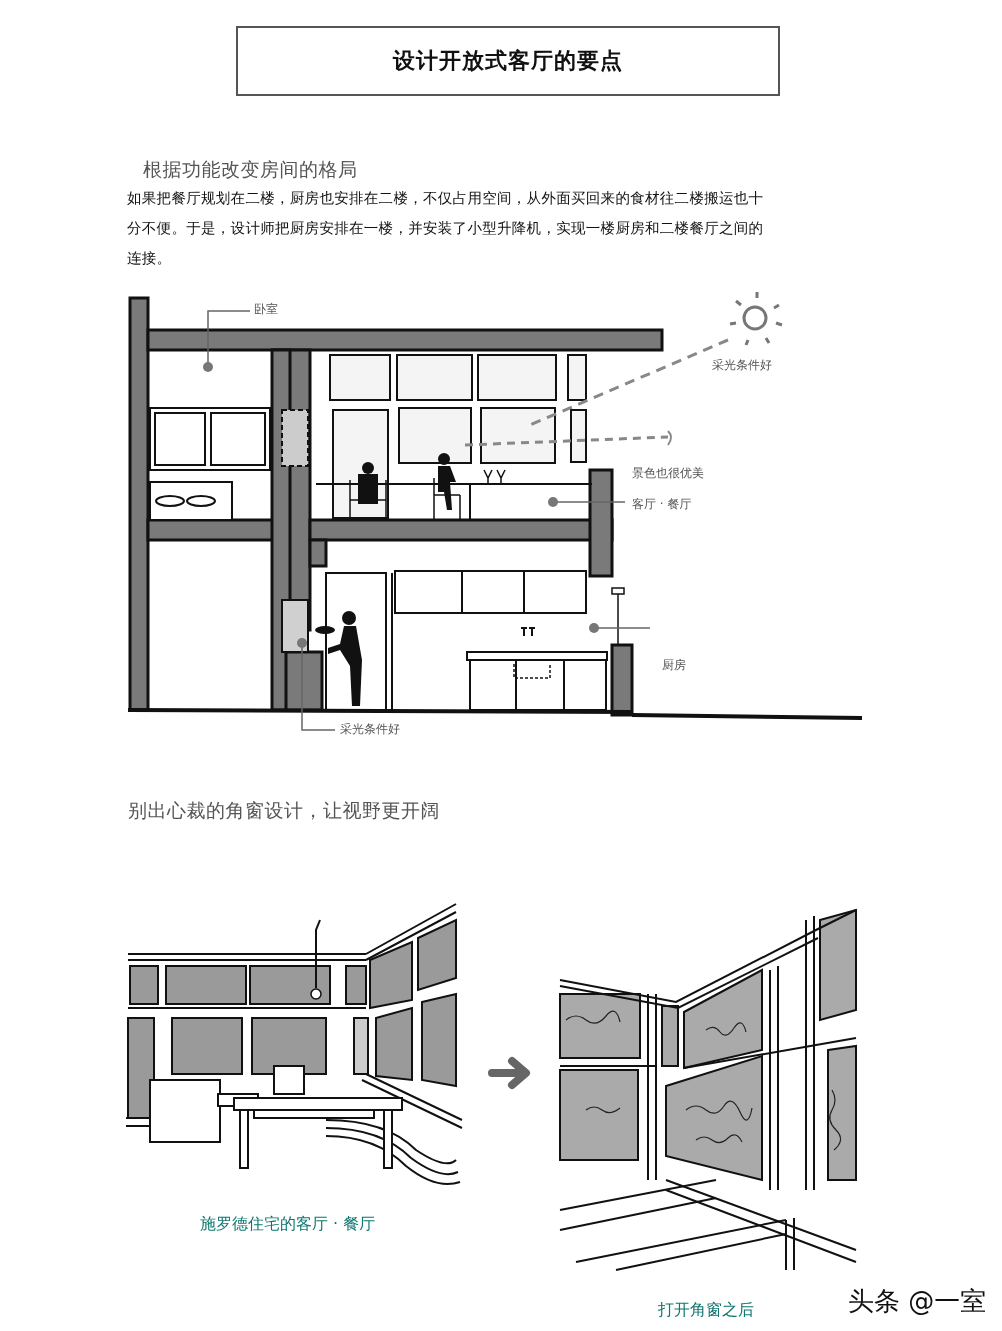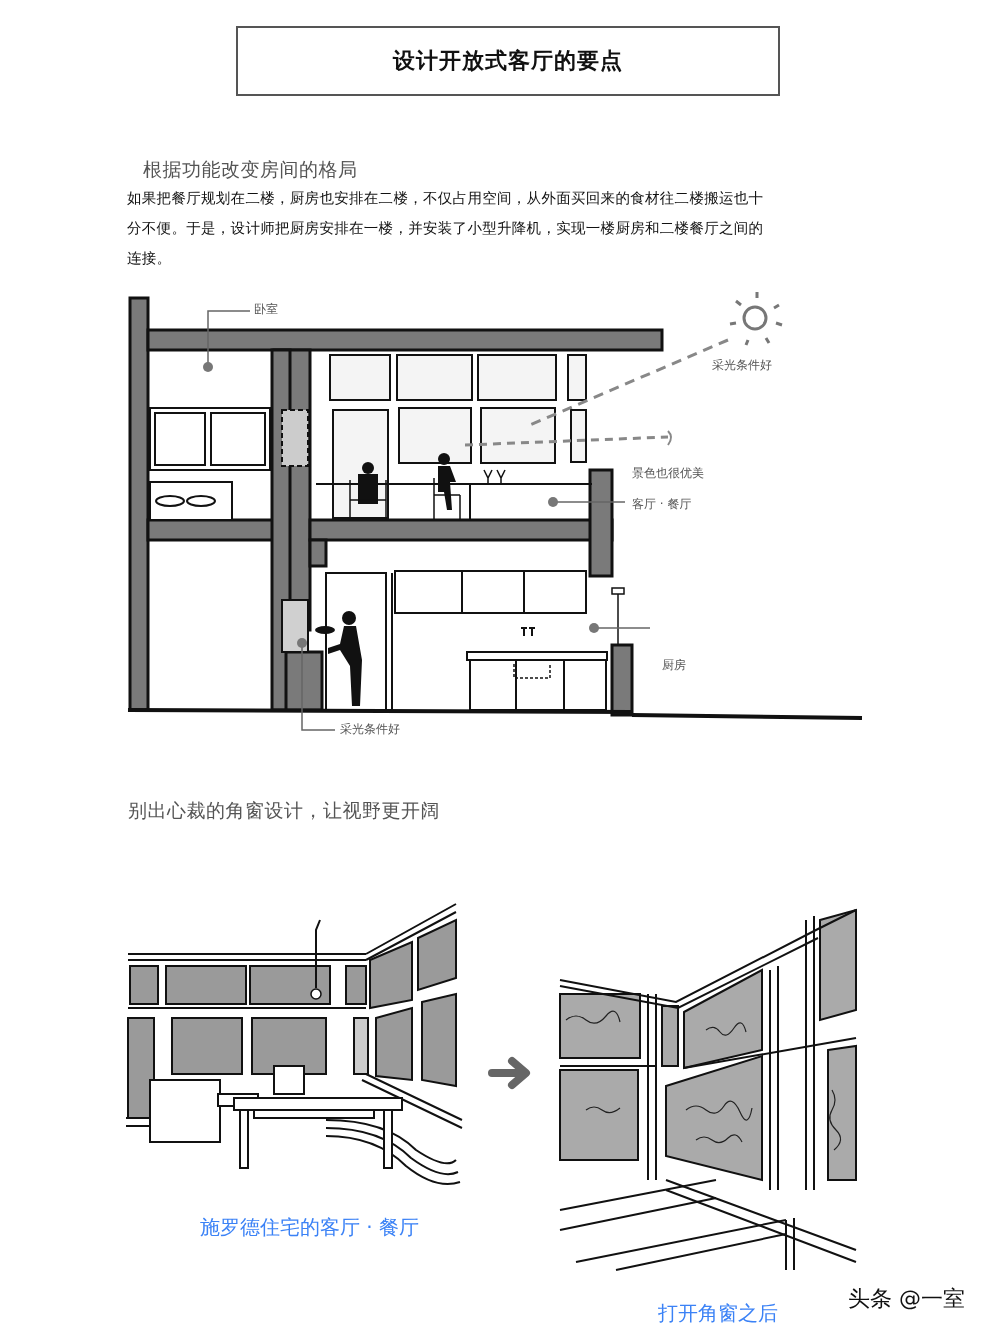--- a/index.html
+++ b/index.html
@@ -3,22 +3,22 @@
 <meta charset="utf-8">
 <style>
   html,body{margin:0;padding:0;background:#fff;}
   body{width:1002px;height:1331px;position:relative;overflow:hidden;font-family:"DejaVu Sans","Liberation Sans",sans-serif;color:#111;}
   .abs{position:absolute;}
   .title-box{left:236px;top:26px;width:544px;height:70px;border:2px solid #555;box-sizing:border-box;display:flex;align-items:center;justify-content:center;}
   .title-box span{font-size:22px;font-weight:bold;letter-spacing:1px;color:#111;}
   .sec-head{font-size:19px;color:#555;letter-spacing:0.5px;}
   .body-text{font-size:14.5px;line-height:30px;color:#111;letter-spacing:0.3px;}
   .lbl{font-size:12px;color:#555;white-space:nowrap;}
-  .caption{font-size:20px;color:#3b82f6;white-space:nowrap;}
-  .watermark{font-size:22px;color:#111;white-space:nowrap;}
+  .caption{font-size:16px;color:#0f766e;white-space:nowrap;}
+  .watermark{font-size:26px;color:#111;white-space:nowrap;}
   svg{position:absolute;overflow:visible;}
 </style>
 </head>
 <body>
 
 <div class="abs title-box">
   <span>设计开放式客厅的要点</span>
 </div>
 
 <div class="abs sec-head" style="left:132px;top:157px;margin-left:11px;">根据功能改变房间的格局</div>

